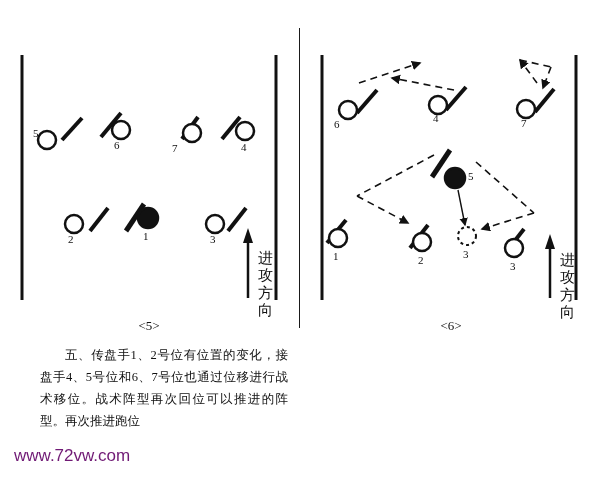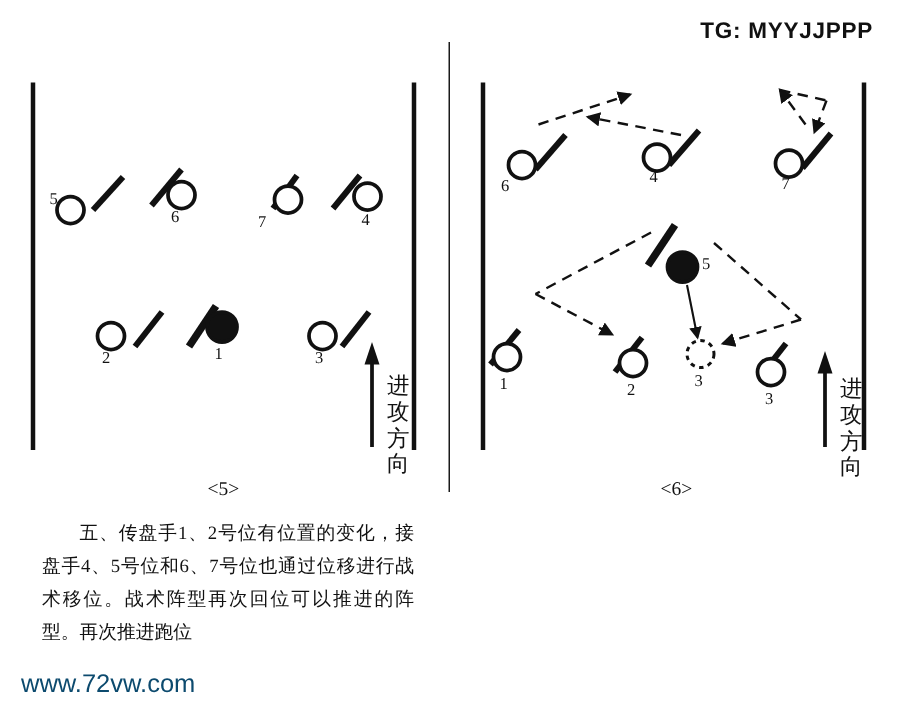--- a/index.html
+++ b/index.html
@@ -29,21 +29,21 @@
     font-weight: bold;
     padding: 4px 10px;
     letter-spacing: 0.5px;
     z-index: 30;
     font-family: "Liberation Sans", sans-serif;
   }
   .watermark-url {
     position: absolute;
     left: 14px;
     bottom: 14px;
-    color: #0c4a6e;
+    color: #701a75;
     font-size: 17px;
     font-family: "Liberation Sans", sans-serif;
     z-index: 30;
   }
   .panel {
     position: absolute;
     top: 0;
     height: 480px;
   }
   .panel-left { left: 0; width: 298px; }
@@ -75,21 +75,21 @@
   .para {
     position: absolute;
     top: 345px;
     font-size: 12.5px;
     line-height: 1.75;
     color: #111;
     font-family: "Liberation Serif", serif;
     text-align: justify;
     text-indent: 2em;
   }
-  .para-left { left: 28px; width: 248px; }
+  .para-left { left: 40px; width: 248px; }
   .dir-label {
     position: absolute;
     font-size: 15px;
     line-height: 1.15;
     color: #111;
     width: 14px;
     text-align: center;
     font-family: "Liberation Serif", serif;
   }
   svg { display: block; }
@@ -98,21 +98,20 @@
     font-size: 11px;
     color: #111;
     font-family: "Liberation Serif", serif;
   }
 </style>
 </head>
 <body>
 
 <div class="page">
 
-  <div class="watermark-tag">TG: MYYJJPPP</div>
   <div class="watermark-url">www.72vw.com</div>
 
   <div class="divider"></div>
 
   <div class="panel panel-left">
     <div class="field">
       <svg width="298" height="330" viewBox="0 0 298 330">
 
         <line x1="22" y1="55" x2="22" y2="300" stroke="#111" stroke-width="3"></line>
         <line x1="276" y1="55" x2="276" y2="300" stroke="#111" stroke-width="3"></line>

